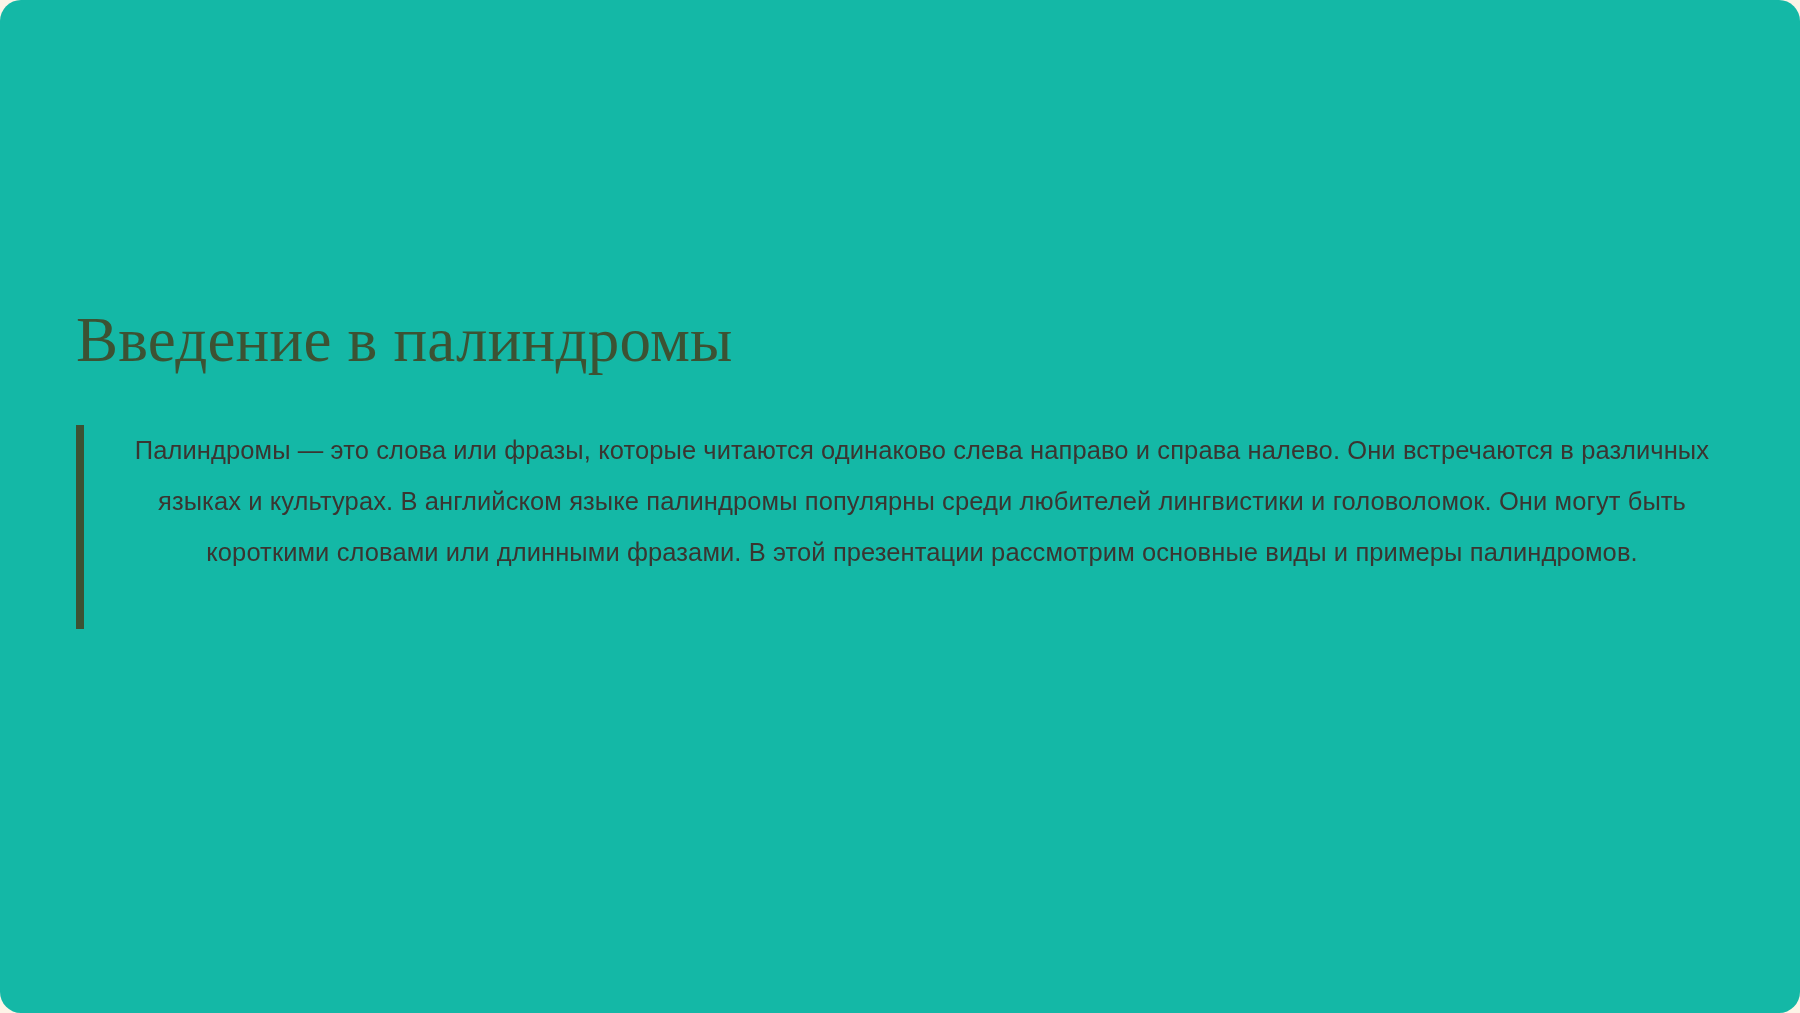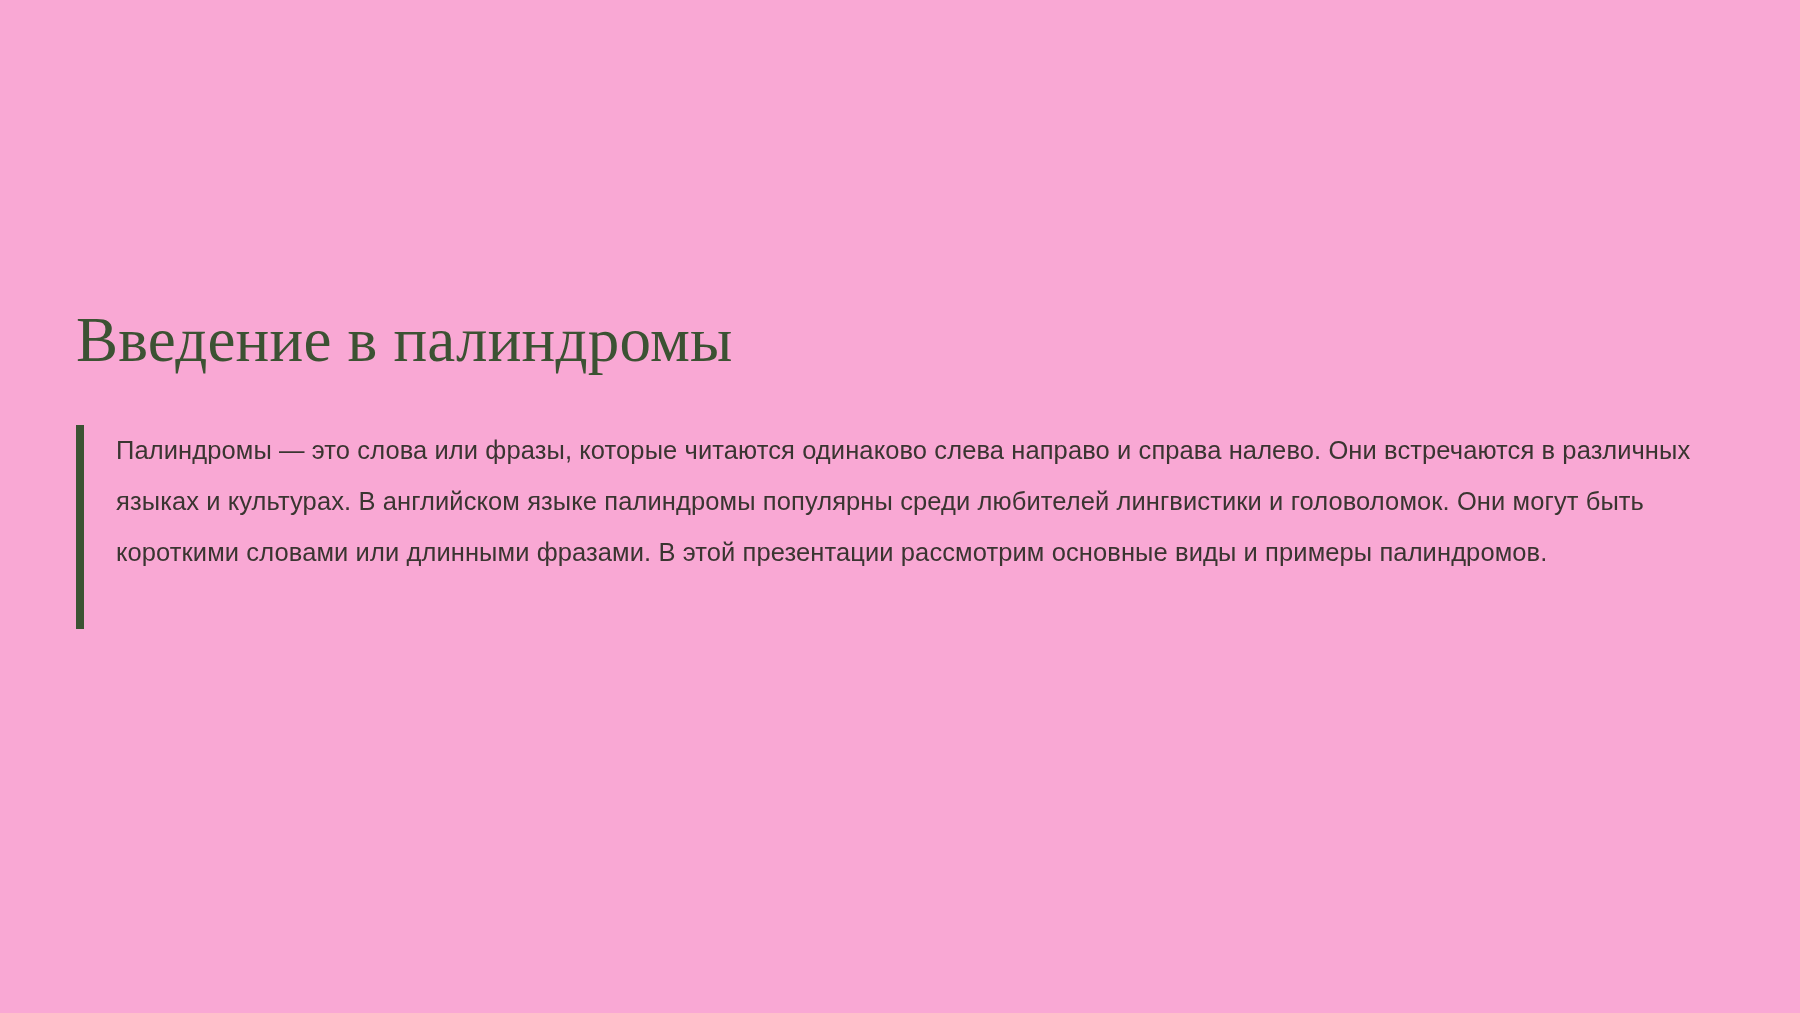--- a/index.html
+++ b/index.html
@@ -14,22 +14,23 @@
     overflow: hidden;
     background: #fdf4e7;
     font-family: "Liberation Sans", sans-serif;
     -webkit-font-smoothing: antialiased;
   }
 
   .slide {
     position: relative;
     width: 1800px;
     height: 1013px;
-    background: #f9a8d4;
+    background: #14b8a6;
     box-sizing: border-box;
+    border-radius: 21px;
   }
 
   .slide-content {
     position: absolute;
     left: 76px;
     top: 306px;
     width: 1660px;
   }
 
   .slide-title {
@@ -62,21 +63,21 @@
 
   .body-text {
     margin: 0;
     padding: 0;
     width: 1612px;
     font-family: "Liberation Sans", sans-serif;
     font-size: 25.5px;
     font-weight: 400;
     line-height: 51px;
     color: #3a3531;
-    text-align: left;
+    text-align: center;
     letter-spacing: 0.1px;
   }
 </style>
 </head>
 <body>
 
 <div class="slide">
 
   <div class="slide-content">
 

